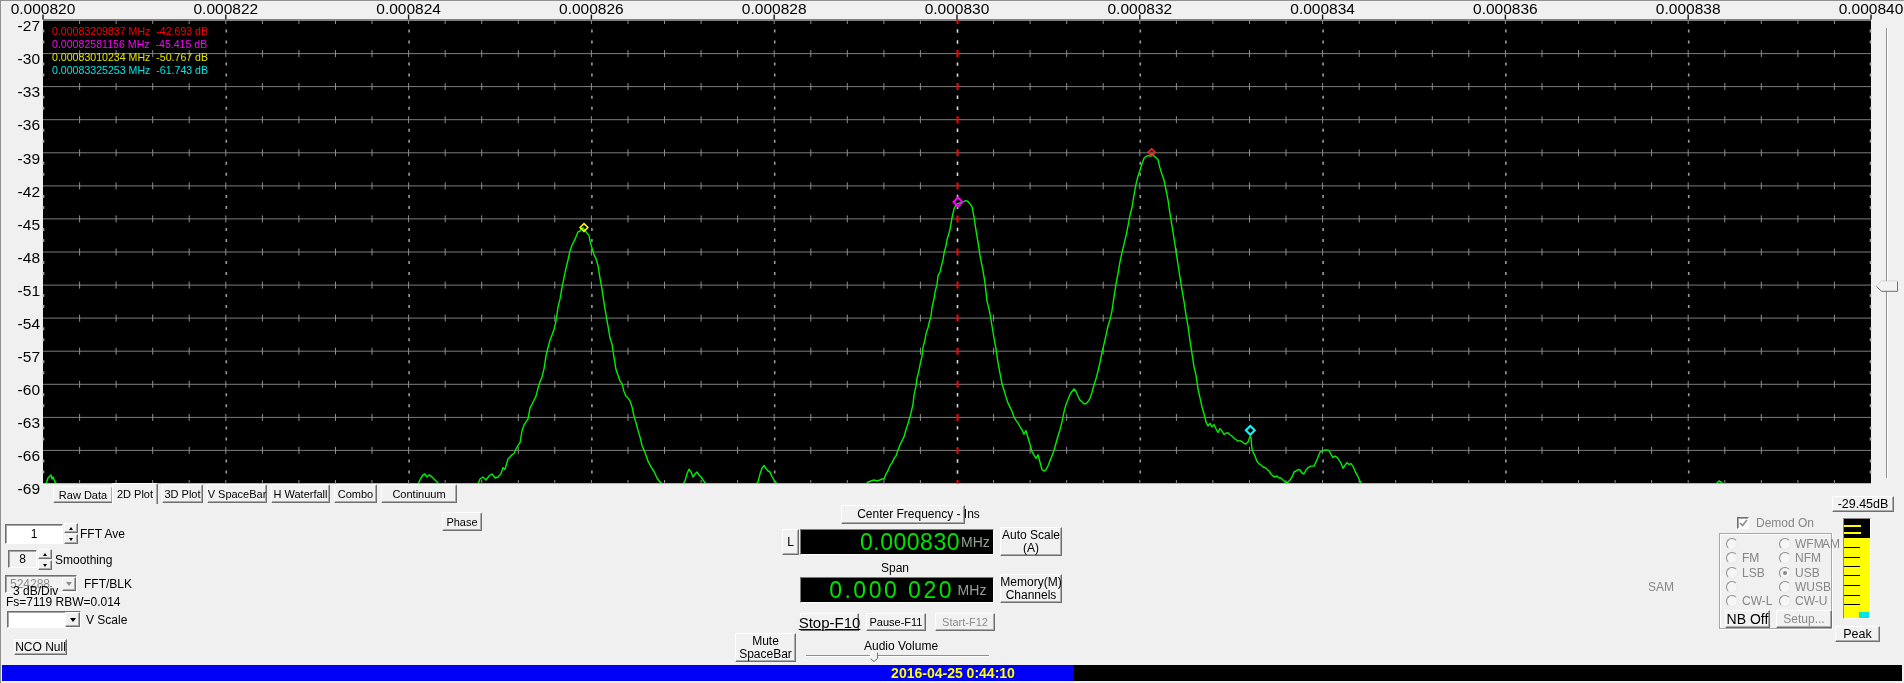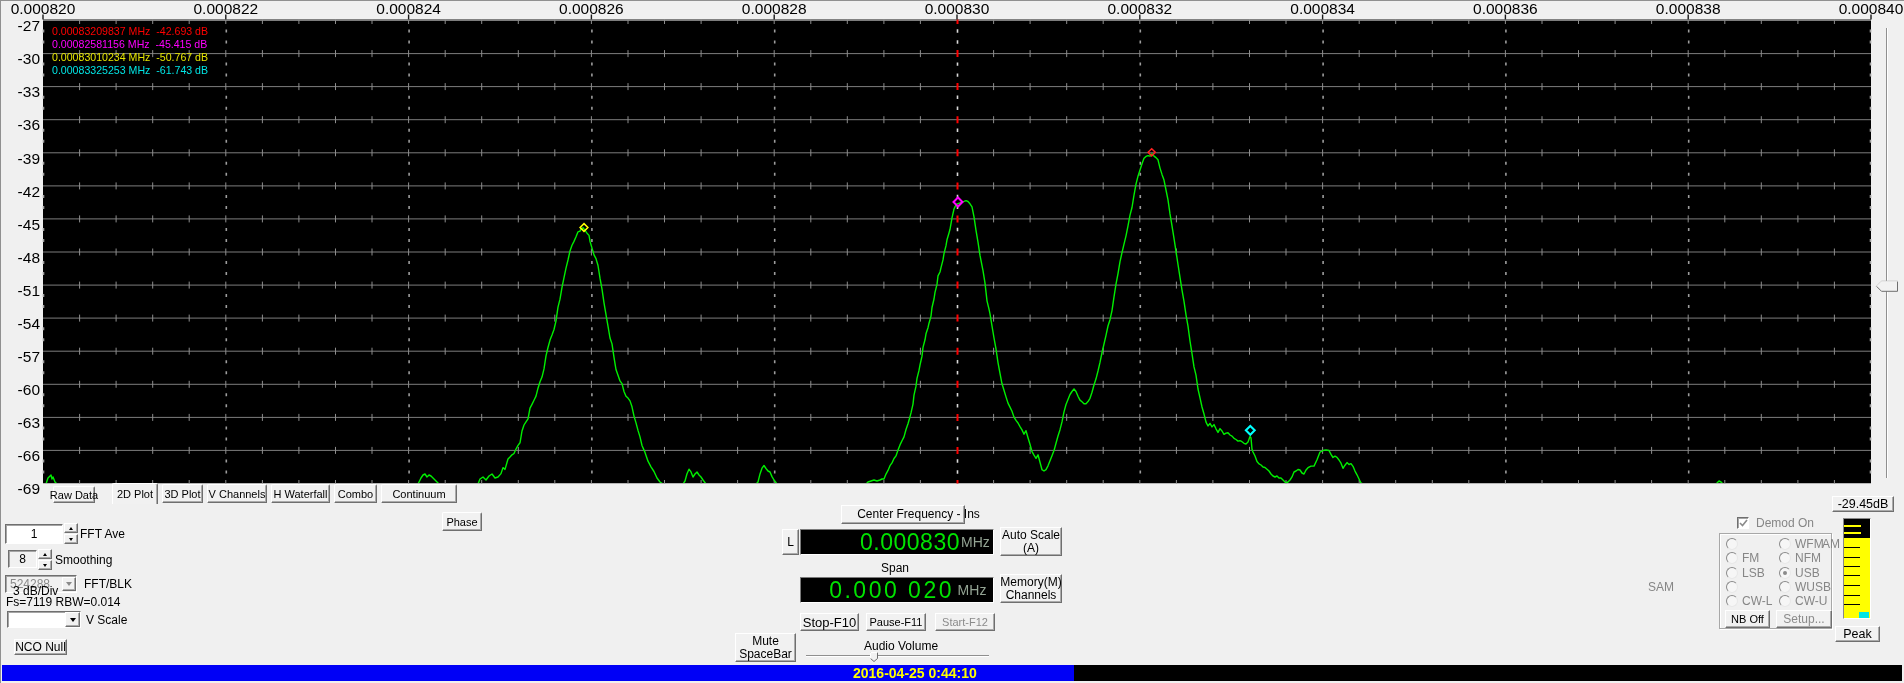--- a/index.html
+++ b/index.html
@@ -82,24 +82,24 @@
       <path d="M1250.3 425.9L1254.7 430.3L1250.3 434.7L1245.9 430.3Z" stroke="#00ffff" stroke-width="2.1" fill="none"></path>
       <text x="52" y="35.4" font-size="10.6" fill="#ff0000" font-family="Liberation Sans, sans-serif">0.00083209837 MHz&nbsp; -42.693 dB</text>
       <text x="52" y="48.2" font-size="10.6" fill="#ff00ff" font-family="Liberation Sans, sans-serif">0.00082581156 MHz&nbsp; -45.415 dB</text>
       <text x="52" y="61" font-size="10.6" fill="#e5e500" font-family="Liberation Sans, sans-serif">0.00083010234 MHz&nbsp; -50.767 dB</text>
       <text x="52" y="73.8" font-size="10.6" fill="#00e5e5" font-family="Liberation Sans, sans-serif">0.00083325253 MHz&nbsp; -61.743 dB</text>
       <rect x="1886" y="28" width="1" height="450" fill="#8f8f8f"></rect>
       <rect x="1887" y="28" width="1" height="450" fill="#ffffff"></rect>
       <path d="M1876.5 286.3L1881.5 281.3H1897.5V291.3H1881.5Z" fill="#f2f2f2" stroke="#6f6f6f" stroke-width="1"></path>
       <path d="M1876.5 286.3L1881.5 281.3H1897.5" fill="none" stroke="#ffffff" stroke-width="1"></path>
     </svg>
-    <div class="tab" style="left:53px;top:486px;width:42px;height:17px">Raw Data</div>
+    <div class="tab" style="left:53px;top:486px;width:60px;height:17px">Raw Data</div>
     <div class="tab sel" style="left:112px;top:483px;width:46px;height:21px">2D Plot</div>
     <div class="tab" style="left:162px;top:484px;width:41px;height:19px">3D Plot</div>
-    <div class="tab" style="left:207px;top:484px;width:60px;height:19px">V Channels</div>
+    <div class="tab" style="left:207px;top:484px;width:60px;height:19px">V SpaceBar</div>
     <div class="tab" style="left:271px;top:484px;width:59px;height:19px">H Waterfall</div>
     <div class="tab" style="left:334px;top:484px;width:43px;height:19px">Combo</div>
     <div class="tab" style="left:381px;top:484px;width:76px;height:19px">Continuum</div>
     <div class="tab" style="left:442px;top:512px;width:40px;height:19px">Phase</div>
     <div class="sunk" style="left:5px;top:524px;width:58px;height:20px;background:#fff"></div>
     <div class="lbl" style="left:5px;top:524px;width:58px;height:20px;text-align:center;line-height:20px">1</div>
     <div class="spin" style="left:64px;top:523px">
       <div class="spb">
         <span class="up"></span>
       </div>
@@ -139,21 +139,21 @@
       <span class="dig" style="letter-spacing:0.5px">0.000830</span>
       <span class="unit" style="width:28px;text-align:left;margin-left:1px">MHz</span>
     </div>
     <div class="btn" style="left:1000px;top:527px;width:62px;height:29px;font-size:12px;">Auto Scale<br>(A)</div>
     <div class="lbl" style="left:880px;top:561px;width:30px;text-align:center">Span</div>
     <div class="lcd" style="left:800px;top:577px;width:194px;height:26px">
       <span class="dig" style="letter-spacing:2.5px">0.000 020</span>
       <span class="unit" style="width:34px;text-align:center">MHz</span>
     </div>
     <div class="btn" style="left:1000px;top:574px;width:62px;height:29px;font-size:12px;">Memory(M)<br>Channels</div>
-    <div class="btn" style="left:800px;top:613px;width:59px;height:18px;font-size:13px;">Stop-F10</div>
+    <div class="btn" style="left:800px;top:613px;width:59px;height:18px;font-size:15px;text-decoration:underline;">Stop-F10</div>
     <div class="btn" style="left:866px;top:613px;width:60px;height:18px;font-size:11px;">Pause-F11</div>
     <div class="btn" style="left:935px;top:613px;width:60px;height:18px;font-size:11px;">
       <span style="color:#8b8b8b">Start-F12</span>
     </div>
     <div class="btn" style="left:735px;top:633px;width:61px;height:29px;font-size:12px;">Mute<br>SpaceBar</div>
     <div class="lbl" style="left:864px;top:639px">Audio Volume</div>
     <div style="position:absolute;left:806px;top:655px;width:183px;height:1px;background:#8f8f8f"></div>
     <div style="position:absolute;left:806px;top:656px;width:183px;height:1px;background:#fff"></div>
     <svg style="position:absolute;left:869px;top:651px" width="11" height="12">
       <path d="M1.5 1.5H8.5V7.5L5 10.5L1.5 7.5Z" fill="#f2f2f2" stroke="#6f6f6f" stroke-width="1"></path>
@@ -181,32 +181,32 @@
     </div>
     <div class="lbl g" style="left:1795px;top:565.6px">USB</div>
     <div class="radio" style="left:1726px;top:580.9px"></div>
     <div class="lbl g" style="left:1648px;top:579.9px">SAM</div>
     <div class="radio" style="left:1779px;top:580.9px"></div>
     <div class="lbl g" style="left:1795px;top:579.9px">WUSB</div>
     <div class="radio" style="left:1726px;top:595.2px"></div>
     <div class="lbl g" style="left:1742px;top:594.2px">CW-L</div>
     <div class="radio" style="left:1779px;top:595.2px"></div>
     <div class="lbl g" style="left:1795px;top:594.2px">CW-U</div>
-    <div class="btn" style="left:1725px;top:610px;width:45px;height:18px;font-size:11px;text-align:center;">NB Off</div>
+    <div class="btn" style="left:1725px;top:610px;width:45px;height:18px;font-size:14px;text-align:center;">NB Off</div>
     <div class="btn" style="left:1776px;top:610px;width:56px;height:18px;font-size:12px;">
       <span style="color:#8b8b8b">Setup...</span>
     </div>
     <div style="position:absolute;left:1843px;top:518px;width:28px;height:101px;background:#000;border:1px solid #888;border-bottom-color:#fff;border-right-color:#fff"></div>
     <div style="position:absolute;left:1844px;top:525px;width:17px;height:2px;background:#ffff00"></div>
     <div style="position:absolute;left:1844px;top:532px;width:17px;height:2px;background:#ffff00"></div>
     <div style="position:absolute;left:1844px;top:538px;width:26px;height:80px;background:#ffff00"></div>
     <div style="position:absolute;left:1844px;top:547px;width:16px;height:1px;background:#000"></div>
     <div style="position:absolute;left:1844px;top:557px;width:16px;height:1px;background:#000"></div>
     <div style="position:absolute;left:1844px;top:566px;width:16px;height:1px;background:#000"></div>
     <div style="position:absolute;left:1844px;top:575px;width:16px;height:1px;background:#000"></div>
     <div style="position:absolute;left:1844px;top:585px;width:16px;height:1px;background:#000"></div>
     <div style="position:absolute;left:1844px;top:595px;width:16px;height:1px;background:#000"></div>
     <div style="position:absolute;left:1844px;top:604px;width:16px;height:1px;background:#000"></div>
     <div style="position:absolute;left:1859px;top:612px;width:10px;height:6px;background:#00e5e5"></div>
     <div class="btn" style="left:1835px;top:626px;width:45px;height:16px;font-size:12.5px;">Peak</div>
     <div style="position:absolute;left:2px;top:665px;width:1072px;height:16px;background:#0000f6"></div>
     <div style="position:absolute;left:1074px;top:665px;width:828px;height:16px;background:#000"></div>
-    <div style="position:absolute;left:853px;top:665px;width:200px;height:16px;color:#ffff00;font-weight:bold;font-size:14px;line-height:16px;font-family:'Liberation Sans',sans-serif">2016-04-25 0:44:10</div>
+    <div style="position:absolute;left:853px;top:665px;width:200px;height:16px;color:#ffff00;font-weight:bold;font-size:14px;text-align:center;line-height:16px;font-family:'Liberation Sans',sans-serif">2016-04-25 0:44:10</div>
   </div>
 </body></html>

